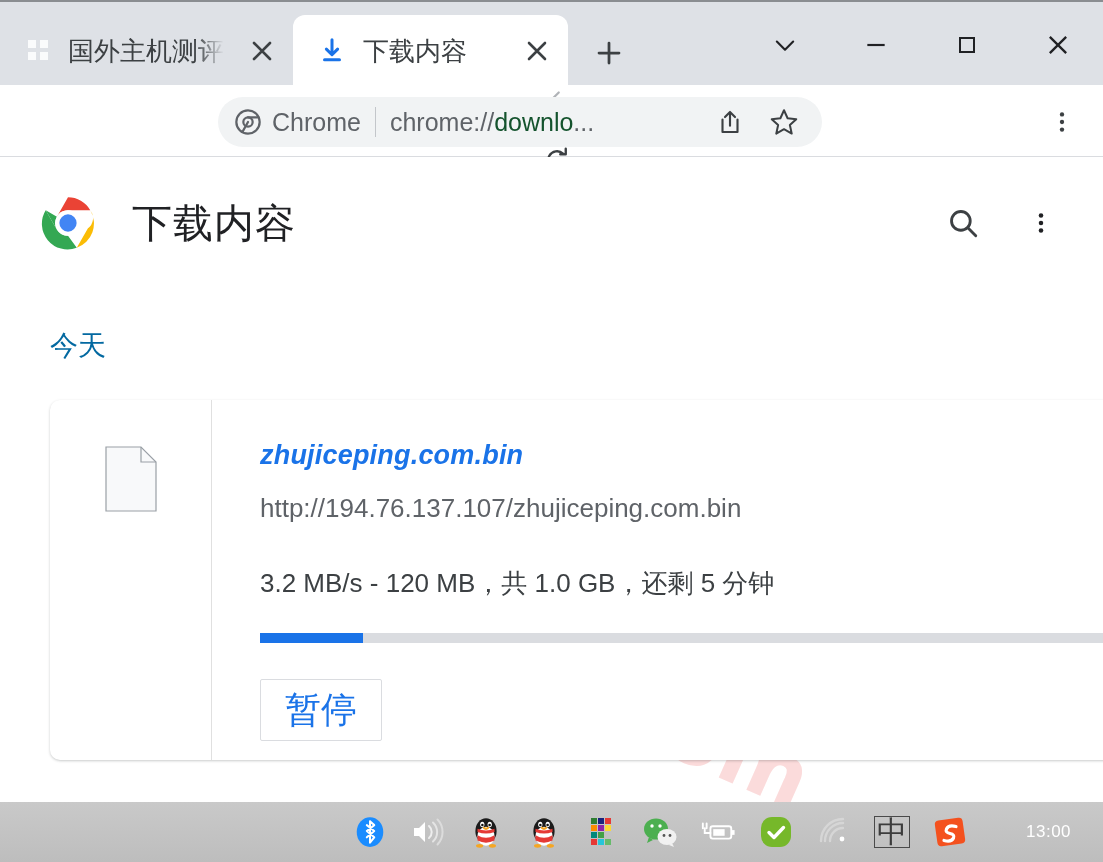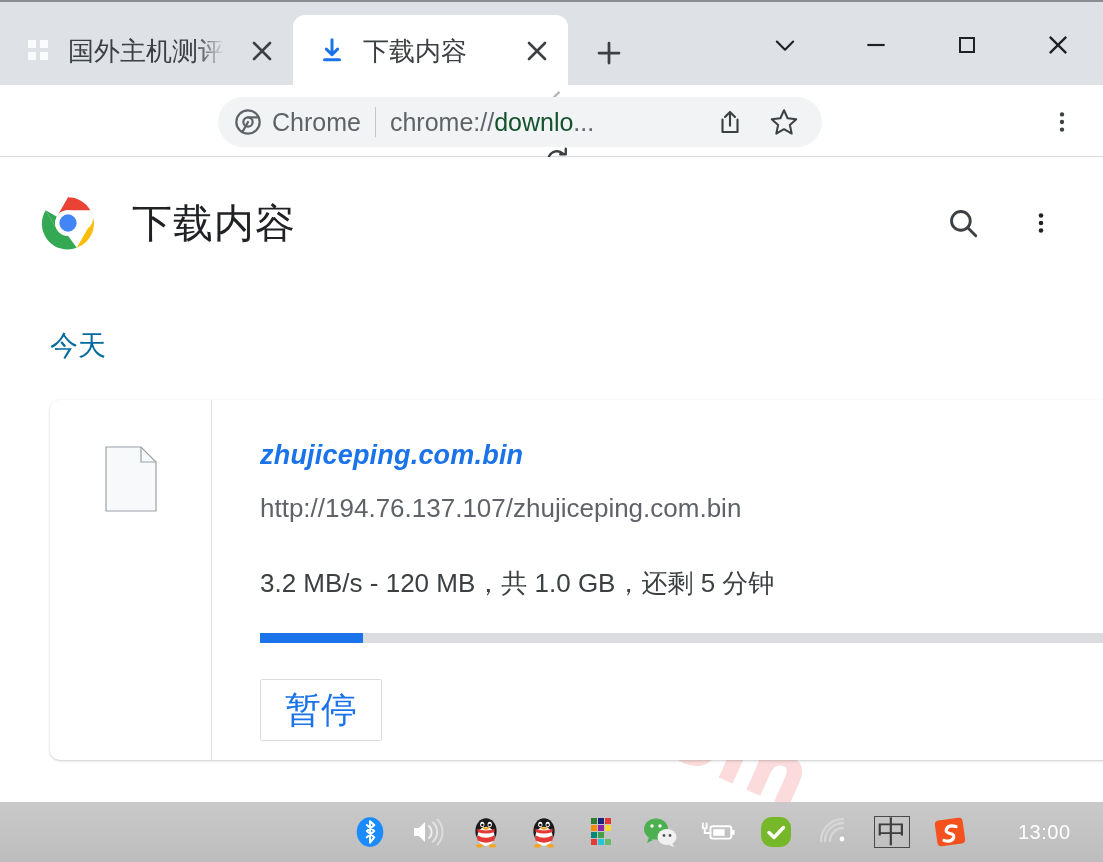--- a/index.html
+++ b/index.html
@@ -166,21 +166,21 @@
   }
 
   
   #taskbar {
     position: absolute; left: 0; top: 802px; width: 1103px; height: 60px;
     background: linear-gradient(to bottom, #c9c9c9 0%, #c2c2c2 60%, #bdbdbd 100%);
     display: flex; align-items: center;
   }
   #tray { margin-left: 352px; display: flex; align-items: center; gap: 22px; }
   .tray-icon { width: 36px; height: 36px; display: flex; align-items: center; justify-content: center; }
-  #tray-clock { font-size: 20px; color: #ffffff; margin-left: 28px; letter-spacing: .5px; text-align: right;}
+  #tray-clock { font-size: 17px; color: #ffffff; margin-left: 36px; letter-spacing: .5px; text-align: right;}
   .ime-glyph { font-size: 30px; color: #3c3c3c; font-family: "DejaVu Sans", sans-serif; border: 1.5px solid #4a4a4a; padding: 0 2px; line-height: 1; }
 </style>
 </head>
 <body>
 
 <div id="browser-window">
 
   <div id="tab-strip">
 
     <div id="tab-list">

